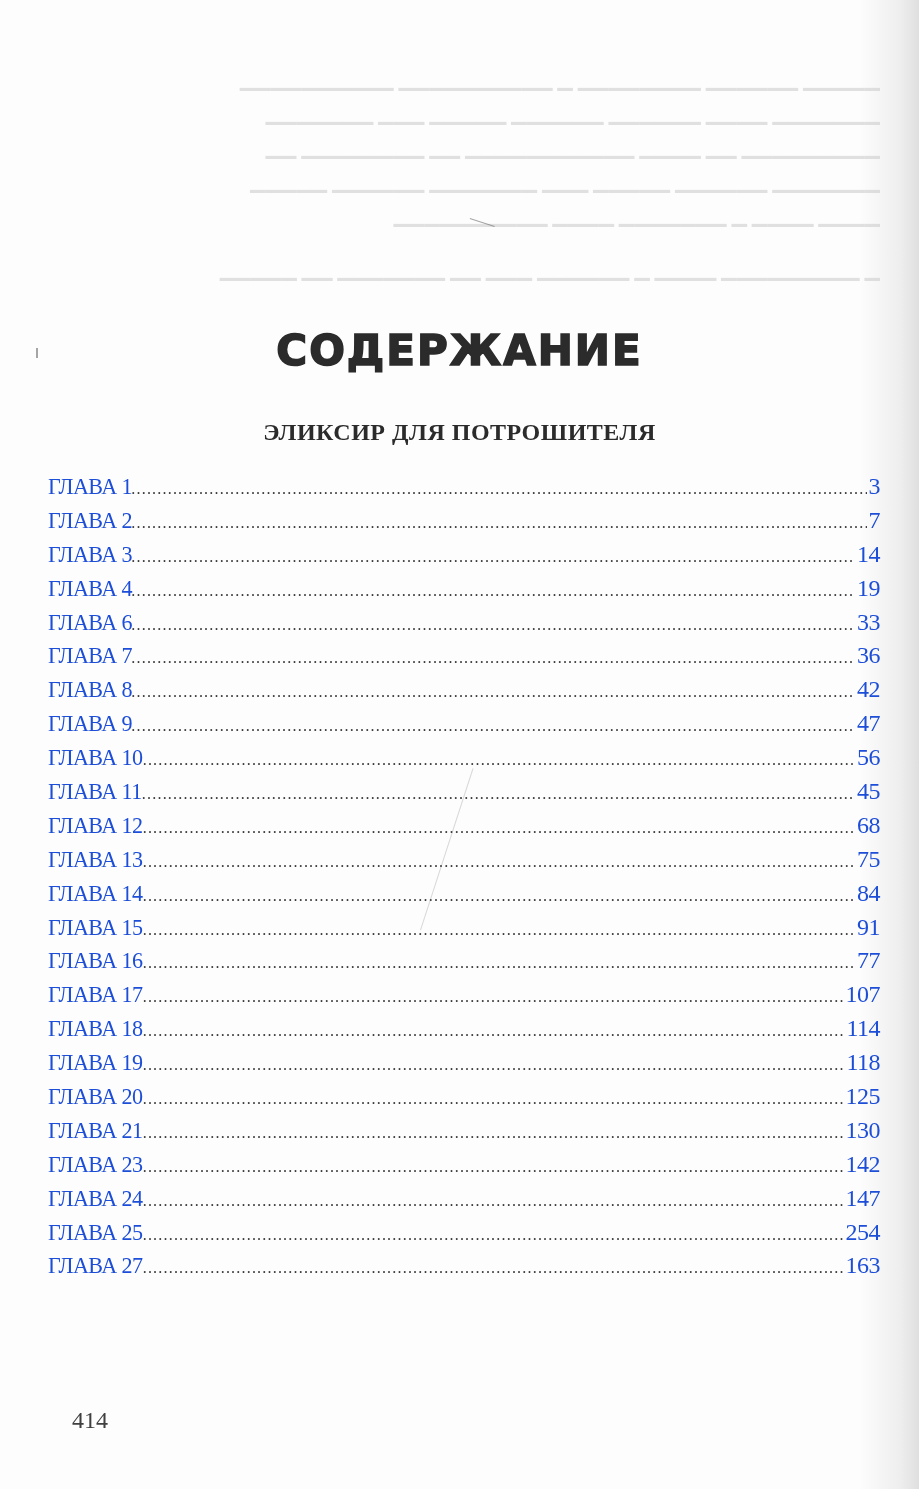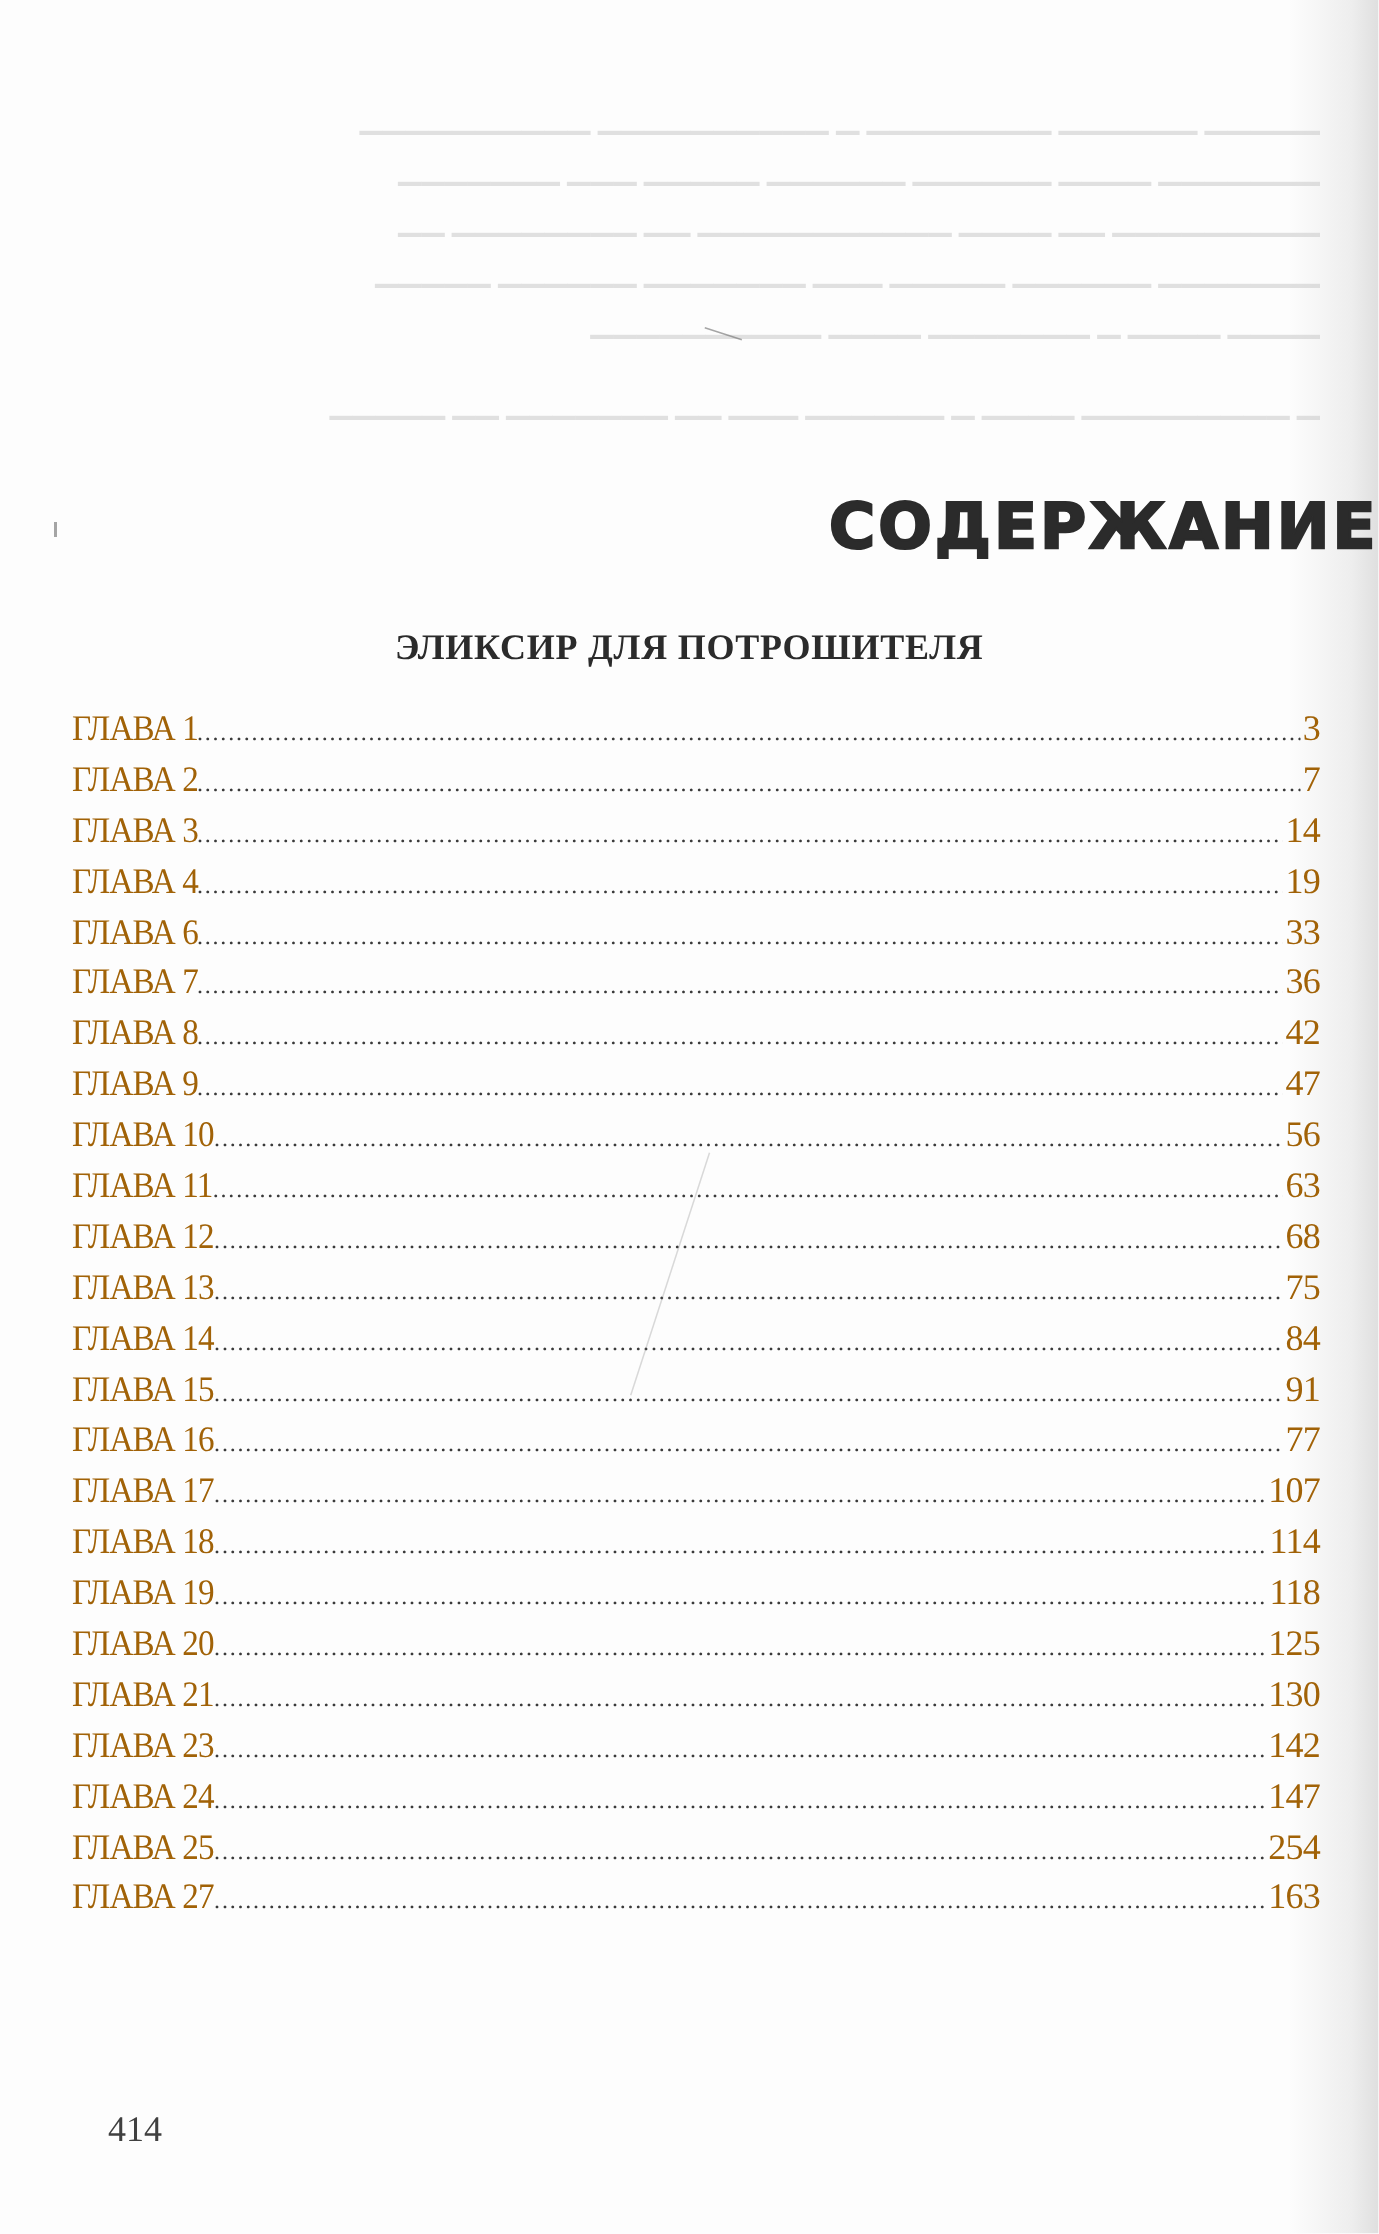--- a/index.html
+++ b/index.html
@@ -35,21 +35,21 @@
       white-space: nowrap;
       overflow: hidden;
       opacity: 0.55;
       pointer-events: none;
     }
     .title {
       position: absolute;
       top: 298px;
       left: 0;
       width: 919px;
-      text-align: right;
+      text-align: center;
       font-family: "DejaVu Sans", sans-serif;
       font-weight: bold;
       font-size: 42px;
       letter-spacing: 2px;
       color: #2b2b2b;
       -webkit-text-stroke: 1.6px #2b2b2b;
     }
     .subtitle {
       position: absolute;
       top: 399px;
@@ -70,21 +70,21 @@
       margin: 0;
       padding: 0;
       list-style: none;
     }
     .toc-row {
       display: flex;
       align-items: baseline;
       height: 33.9px;
       font-size: 24px;
       line-height: 33.9px;
-      color: #a16207;
+      color: #1d4ed8;
       cursor: pointer;
     }
     .toc-label {
       white-space: nowrap;
       letter-spacing: -0.6px;
       transform: scaleX(0.92);
       transform-origin: left center;
       margin-right: -10px;
     }
     .toc-dots {
@@ -176,21 +176,21 @@
       <span class="toc-page">47</span>
     </li>
   <li class="toc-row">
       <span class="toc-label">ГЛАВА 10</span>
       <span class="toc-dots"></span>
       <span class="toc-page">56</span>
     </li>
   <li class="toc-row">
       <span class="toc-label">ГЛАВА 11</span>
       <span class="toc-dots"></span>
-      <span class="toc-page">63</span>
+      <span class="toc-page">45</span>
     </li>
   <li class="toc-row">
       <span class="toc-label">ГЛАВА 12</span>
       <span class="toc-dots"></span>
       <span class="toc-page">68</span>
     </li>
   <li class="toc-row">
       <span class="toc-label">ГЛАВА 13</span>
       <span class="toc-dots"></span>
       <span class="toc-page">75</span>

